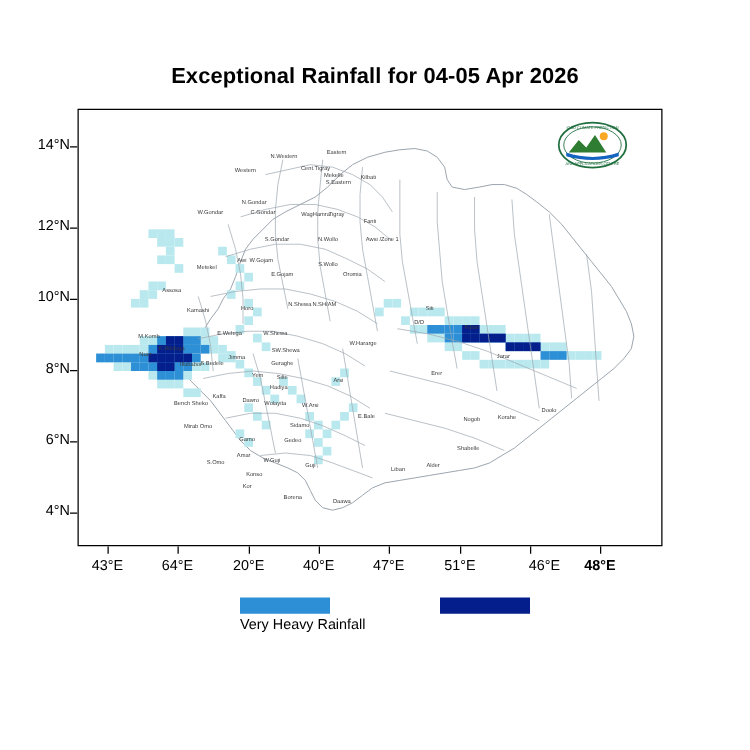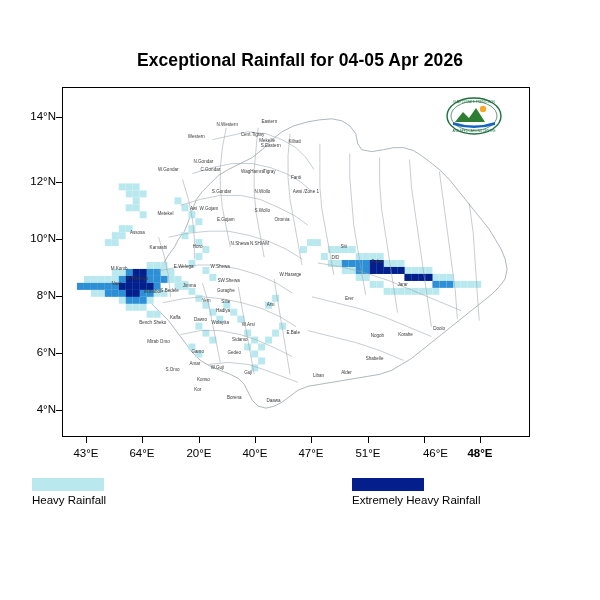--- a/index.html
+++ b/index.html
@@ -530,23 +530,22 @@
       <ellipse cx="29" cy="20" rx="23" ry="14.5" fill="#ffffff" stroke="#1f6f3f" stroke-width="0.7"></ellipse>
       <path d="M10,26 L18,16 L24,22 L31,12 L40,26 Z" fill="#2e7d32"></path>
       <path d="M8,26 Q29,33 50,26 L50,29 Q29,35 8,29 Z" fill="#1565c0"></path>
       <circle cx="38" cy="13" r="3.2" fill="#f9a825"></circle>
       <text x="29" y="7" font-size="3.1" fill="#1f6f3f" text-anchor="middle" font-family="Liberation Sans, sans-serif">IGAD CLIMATE PREDICTION</text>
       <text x="29" y="36" font-size="3.1" fill="#1f6f3f" text-anchor="middle" font-family="Liberation Sans, sans-serif">AND APPLICATIONS CENTRE</text>
     </svg>
   </div>
 
   <div id="legend">
-    <div class="legend-item" style="left:32px;">
-      <span class="legend-swatch" id="sw0" style="background: rgb(185, 233, 238);"></span>
-      <span class="legend-label">Heavy Rainfall</span>
+    <div class="legend-item" style="left:192px;">
+      <span class="legend-swatch" id="sw1" style="background: rgb(45, 143, 213);"></span>
+      <span class="legend-label">Very Heavy Rainfall</span>
     </div>
     <div class="legend-item" style="left:352px;">
       <span class="legend-swatch" id="sw2" style="background: rgb(4, 30, 140);"></span>
-      <span class="legend-label">Extremely Heavy Rainfall</span>
     </div>
   </div>
 
 </div>
 
 </body></html>

